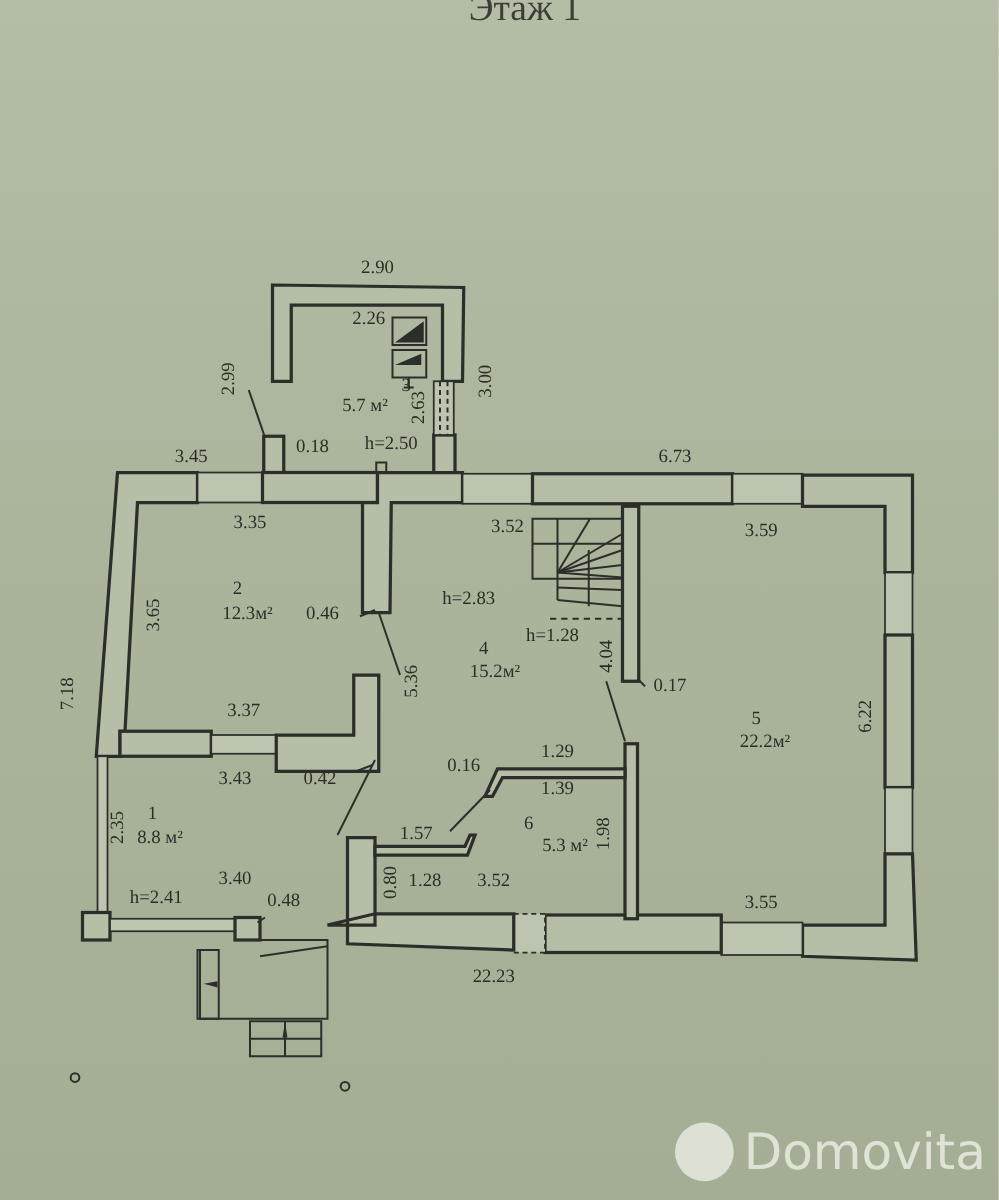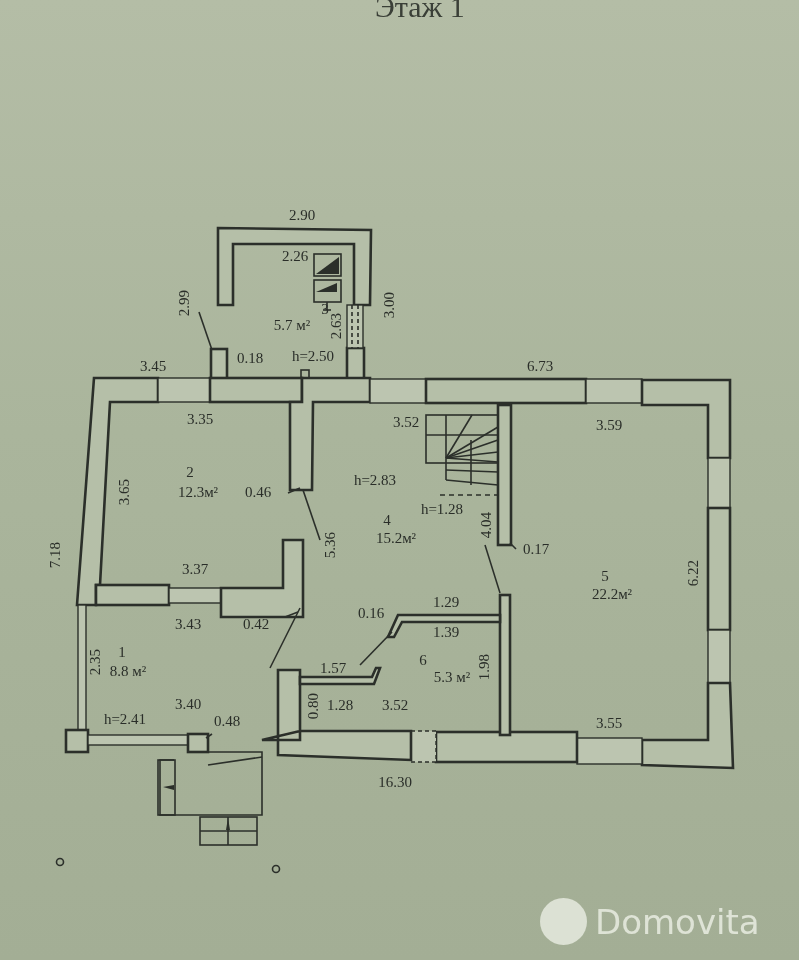--- a/index.html
+++ b/index.html
@@ -19,21 +19,21 @@
     line-height:1; transform:translate(-50%,-50%);
   }
   .lbl.v { transform:translate(-50%,-50%) rotate(-90deg); }
   .room-num { font-size:15px; }
   .title {
     position:absolute; left:375px; top:-10px; font-size:30px; color:#3a3f37;
   }
   .watermark {
     position:absolute; left:540px; top:898px; display:flex; align-items:center;
     gap:8px; color:#e9ede2; opacity:.85;
-    font-family:"DejaVu Sans","Liberation Sans",sans-serif; font-size:34px;
+    font-family:"DejaVu Sans","Liberation Sans",sans-serif; font-size:40px;
   }
   .wm-dot { width:47px; height:47px; border-radius:50%; background:#e6eadf; }
 </style>
 </head>
 <body>
 
 <div id="stage">
 
   <div class="title">Этаж 1</div>
 
@@ -185,19 +185,19 @@
   <div class="lbl" style="left:446px;top:632px">1.39</div>
   <div class="lbl v" style="left:95px;top:662px">2.35</div>
   <div class="lbl" style="left:333px;top:668px">1.57</div>
   <div class="lbl v" style="left:484px;top:667px">1.98</div>
   <div class="lbl v" style="left:313px;top:706px">0.80</div>
   <div class="lbl" style="left:340px;top:705px">1.28</div>
   <div class="lbl" style="left:395px;top:705px">3.52</div>
   <div class="lbl" style="left:188px;top:704px">3.40</div>
   <div class="lbl" style="left:227px;top:721px">0.48</div>
   <div class="lbl" style="left:609px;top:723px">3.55</div>
-  <div class="lbl" style="left:395px;top:782px">16.30</div>
+  <div class="lbl" style="left:395px;top:782px">22.23</div>
 
   <div class="watermark">
     <div class="wm-dot"></div>
     <span>Domovita</span>
   </div>
 </div>
 
 </body></html>

